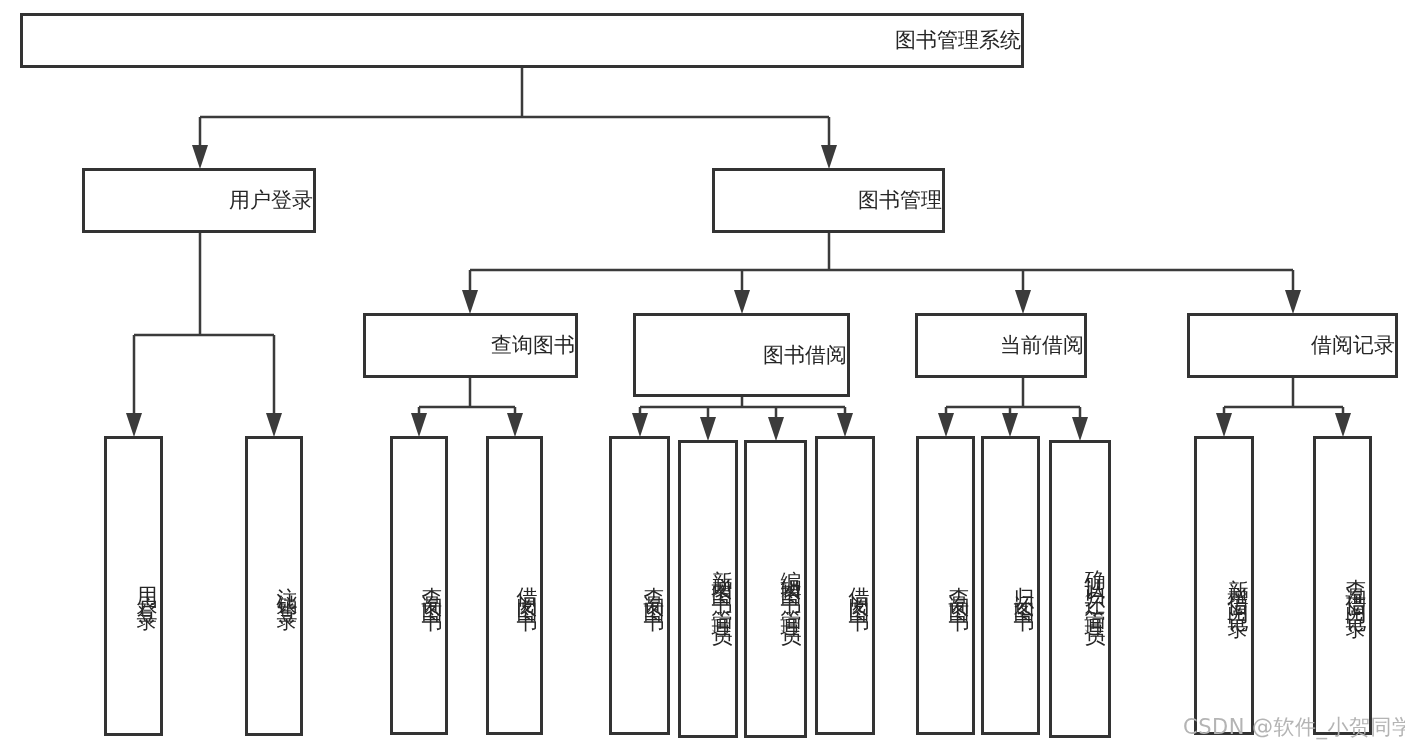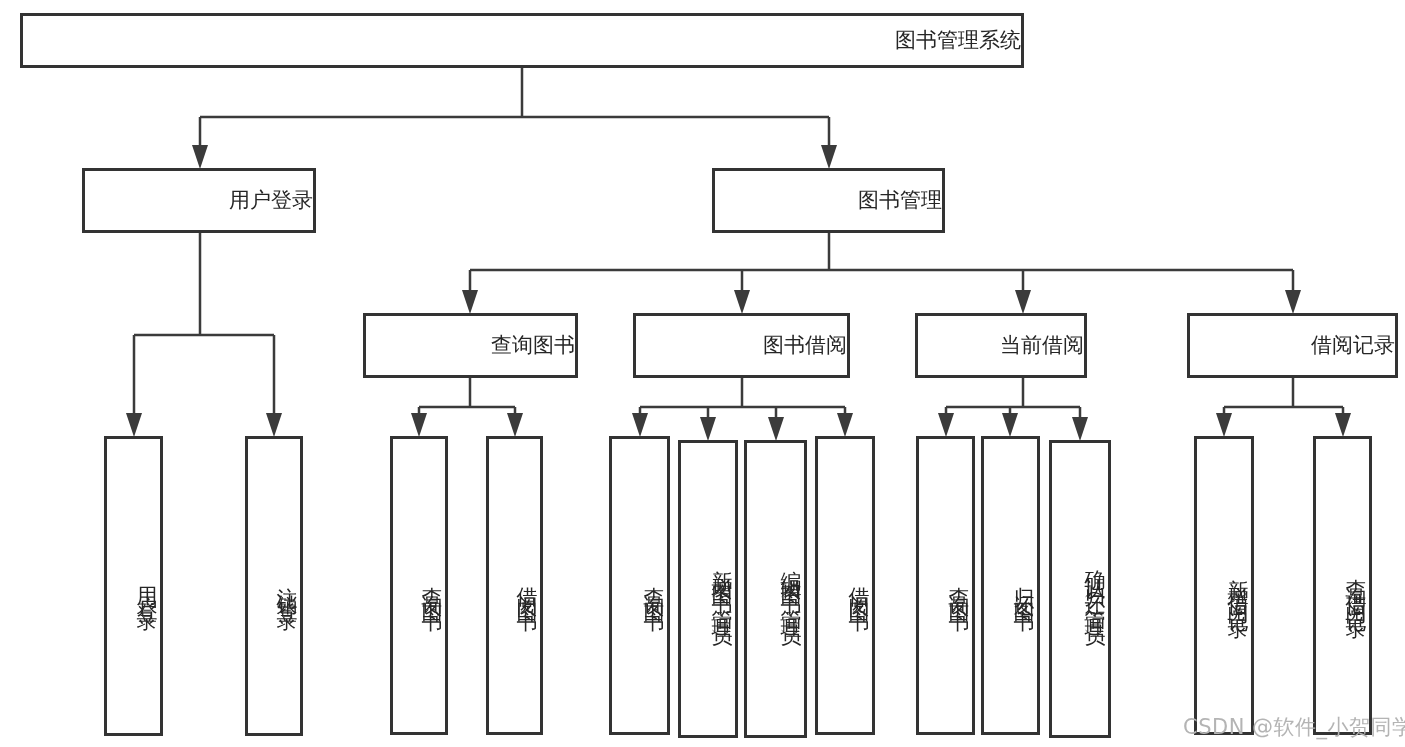--- a/index.html
+++ b/index.html
@@ -71,21 +71,21 @@
   <div class="box" style="left:82px;top:168px;width:234px;height:65px">
     <span class="label">用户登录</span>
   </div>
   <div class="box" style="left:712px;top:168px;width:233px;height:65px">
     <span class="label">图书管理</span>
   </div>
 
   <div class="box" style="left:363px;top:313px;width:215px;height:65px">
     <span class="label">查询图书</span>
   </div>
-  <div class="box" style="left:633px;top:313px;width:217px;height:65px">
+  <div class="box" style="left:633px;top:313px;width:217px;height:84px">
     <span class="label">图书借阅</span>
   </div>
   <div class="box" style="left:915px;top:313px;width:172px;height:65px">
     <span class="label">当前借阅</span>
   </div>
   <div class="box" style="left:1187px;top:313px;width:211px;height:65px">
     <span class="label">借阅记录</span>
   </div>
 
   <div class="box v" style="left:104px;top:436px;width:59px;height:300px">

